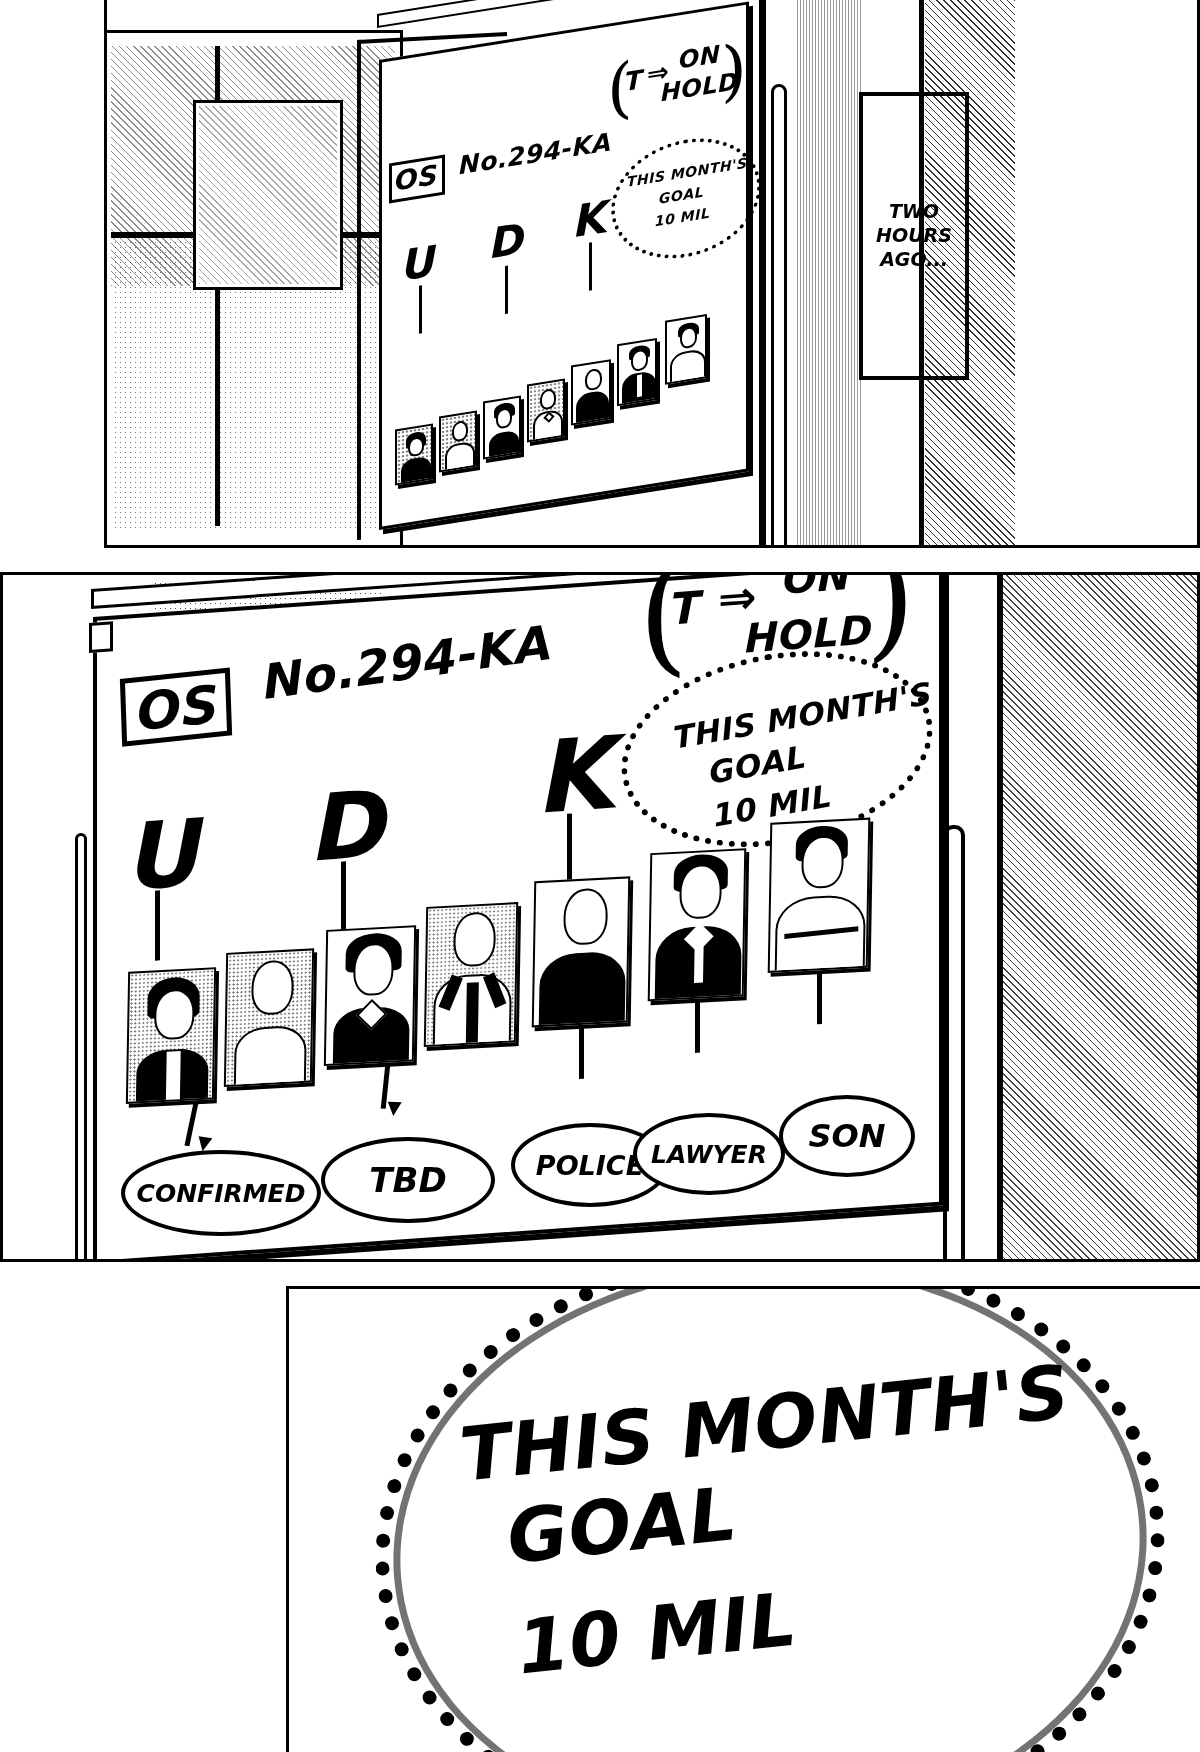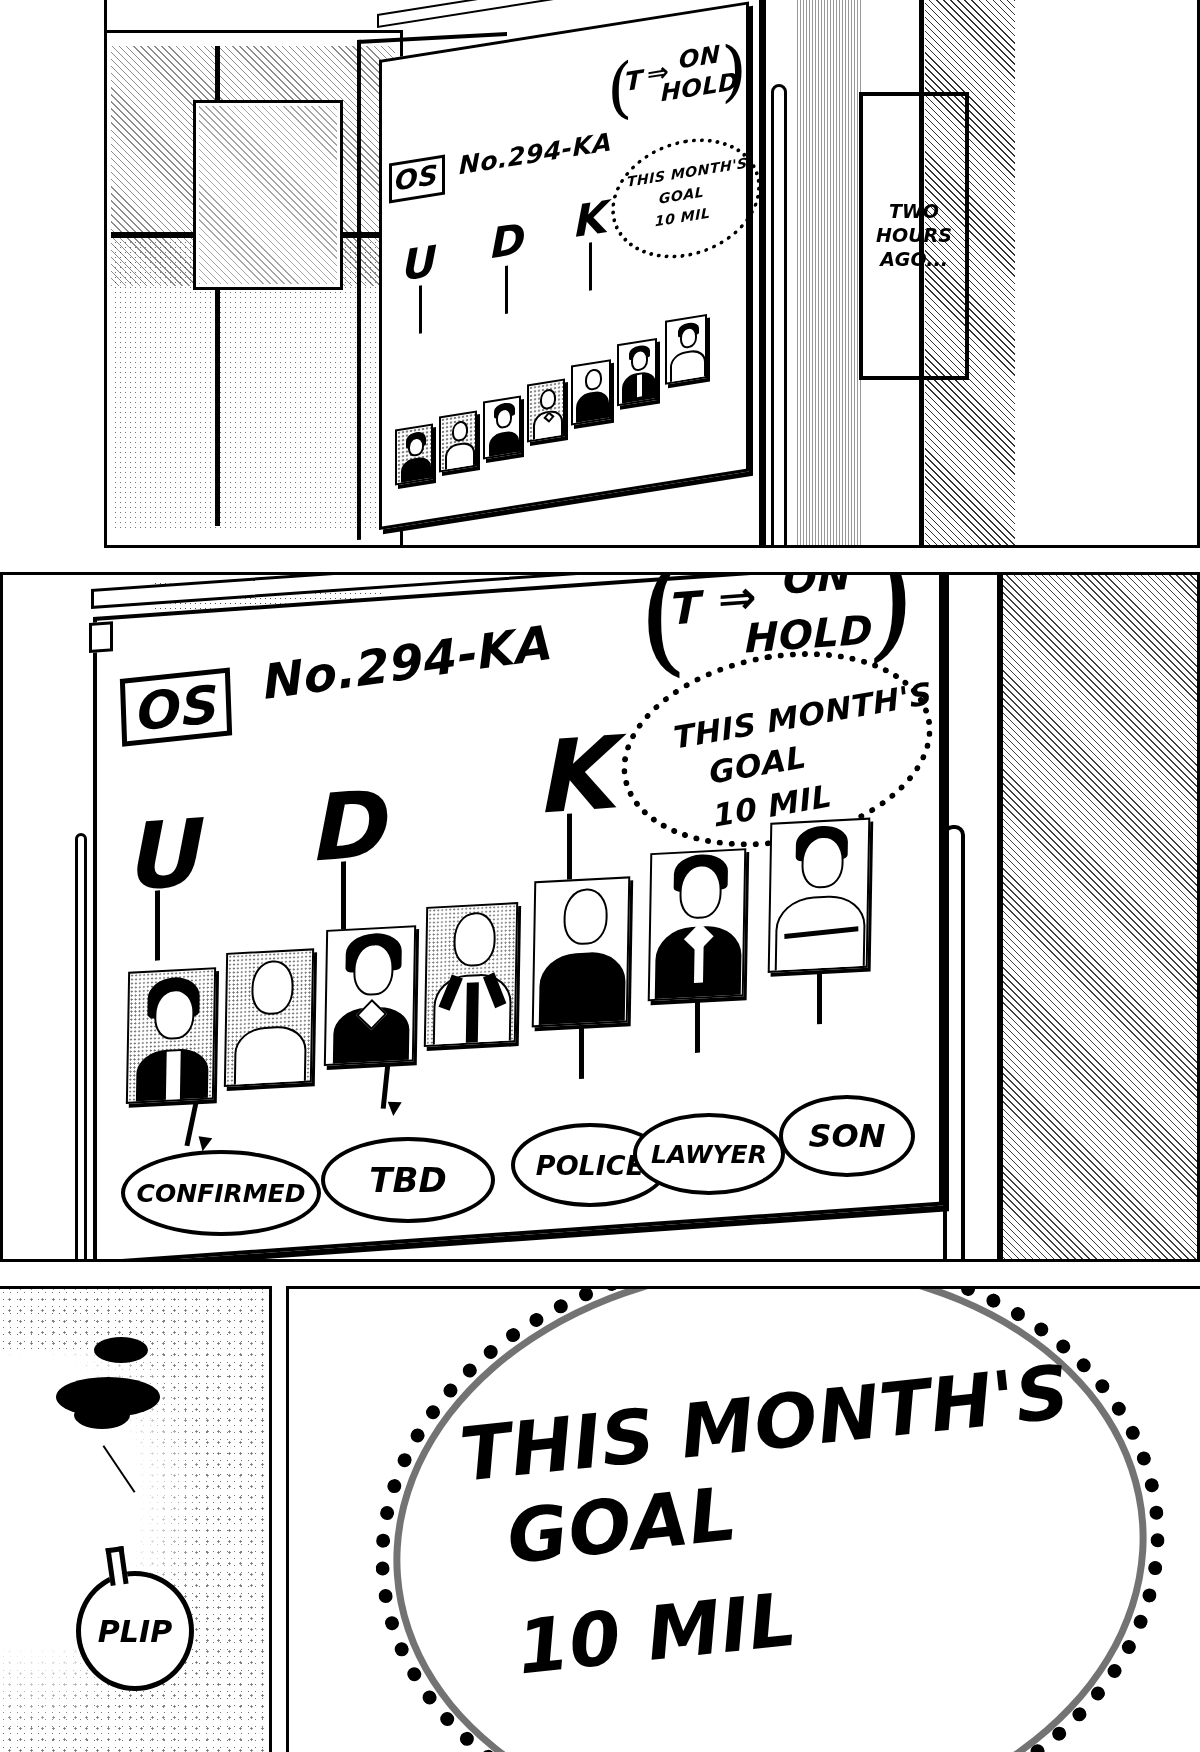--- a/index.html
+++ b/index.html
@@ -348,36 +348,20 @@
       <span style="font-size:27px;">POLICE</span>
     </div>
     <div class="bub" style="left:776px; top:520px; width:136px; height:82px;">
       <span style="font-size:32px;">SON</span>
     </div>
     <div class="bub" style="left:630px; top:538px; width:152px; height:82px;">
       <span style="font-size:25px;">LAWYER</span>
     </div>
   </div>
 
-  <div class="panel" style="left:0px; top:1286px; width:272px; height:466px; border-left:none; border-bottom:none;">
-    <div class="tone-speckle" style="position:absolute; inset:0; opacity:.55;"></div>
-    <div style="position:absolute; left:-40px; top:60px; width:240px; height:380px; background:radial-gradient(ellipse at 30% 40%, #fff 0%, #fff 45%, transparent 72%);"></div>
-
-    <div style="position:absolute; left:185px; top:1038px; width:0; height:0;"></div>
-    <div style="position:absolute; left:94px; top:48px; width:54px; height:26px; background:#000; border-radius:50%;"></div>
-    <div style="position:absolute; left:56px; top:88px; width:104px; height:40px; background:#000; border-radius:50%;"></div>
-    <div style="position:absolute; left:74px; top:112px; width:56px; height:28px; background:#000; border-radius:50%;"></div>
-
-    <div style="position:absolute; left:118px; top:152px; width:2px; height:56px; background:#000; transform:rotate(-34deg);"></div>
-
-    <div class="bub" style="left:76px; top:282px; width:118px; height:120px; border-width:5px;">
-      <span style="font-size:30px;">PLIP</span>
-    </div>
-    <div style="position:absolute; left:108px; top:258px; width:18px; height:38px; background:#fff; border:5px solid #000; border-bottom:none; transform:rotate(-8deg);"></div>
-  </div>
 
   <div class="panel" style="left:286px; top:1286px; width:914px; height:466px; border-right:none; border-bottom:none;">
     <div style="position:absolute; left:86px; top:-42px; width:790px; height:600px; border:14px dotted #000; border-radius:50%; transform:rotate(-4deg);"></div>
     <div style="position:absolute; left:104px; top:-26px; width:754px; height:572px; border:7px solid #000; border-radius:50%; transform:rotate(-4deg); opacity:.55;"></div>
 
     <div class="hand" style="position:absolute; left:170px; top:96px; font-size:74px; transform:rotate(-6deg);">THIS MONTH'S</div>
     <div class="hand" style="position:absolute; left:218px; top:198px; font-size:74px; transform:rotate(-6deg);">GOAL</div>
     <div class="hand" style="position:absolute; left:228px; top:306px; font-size:74px; transform:rotate(-6deg);">10 MIL</div>
   </div>
 

